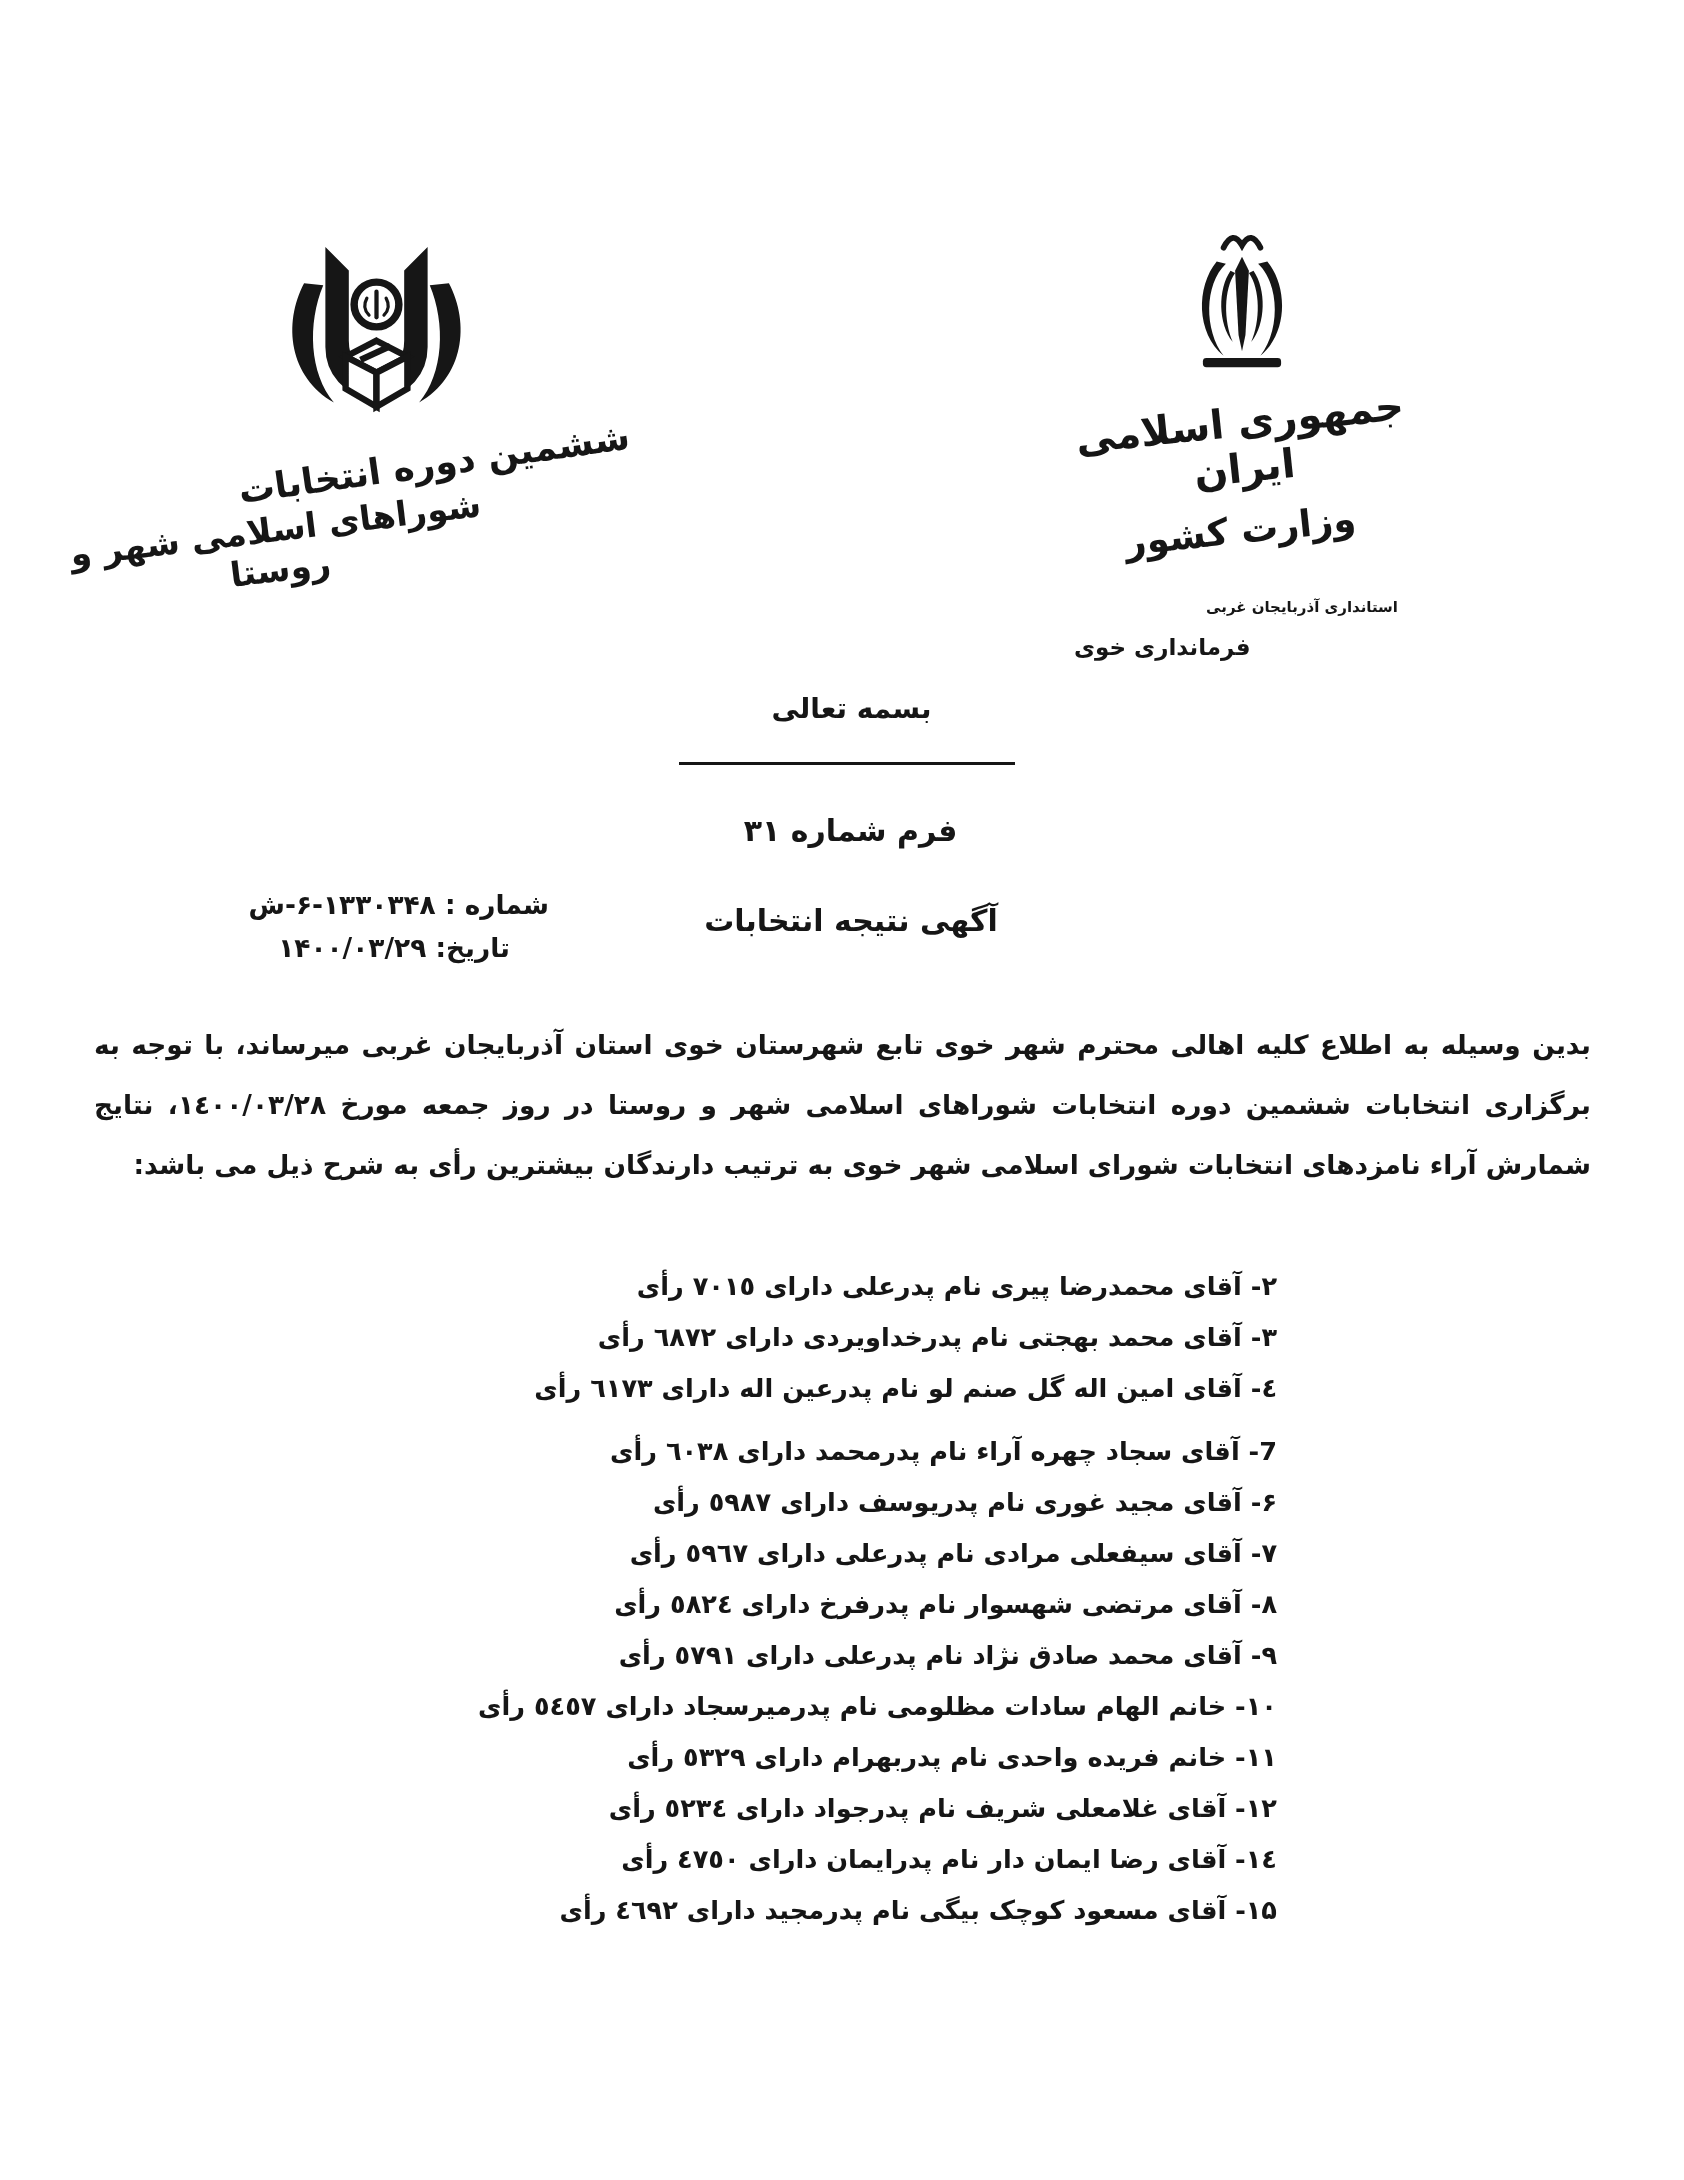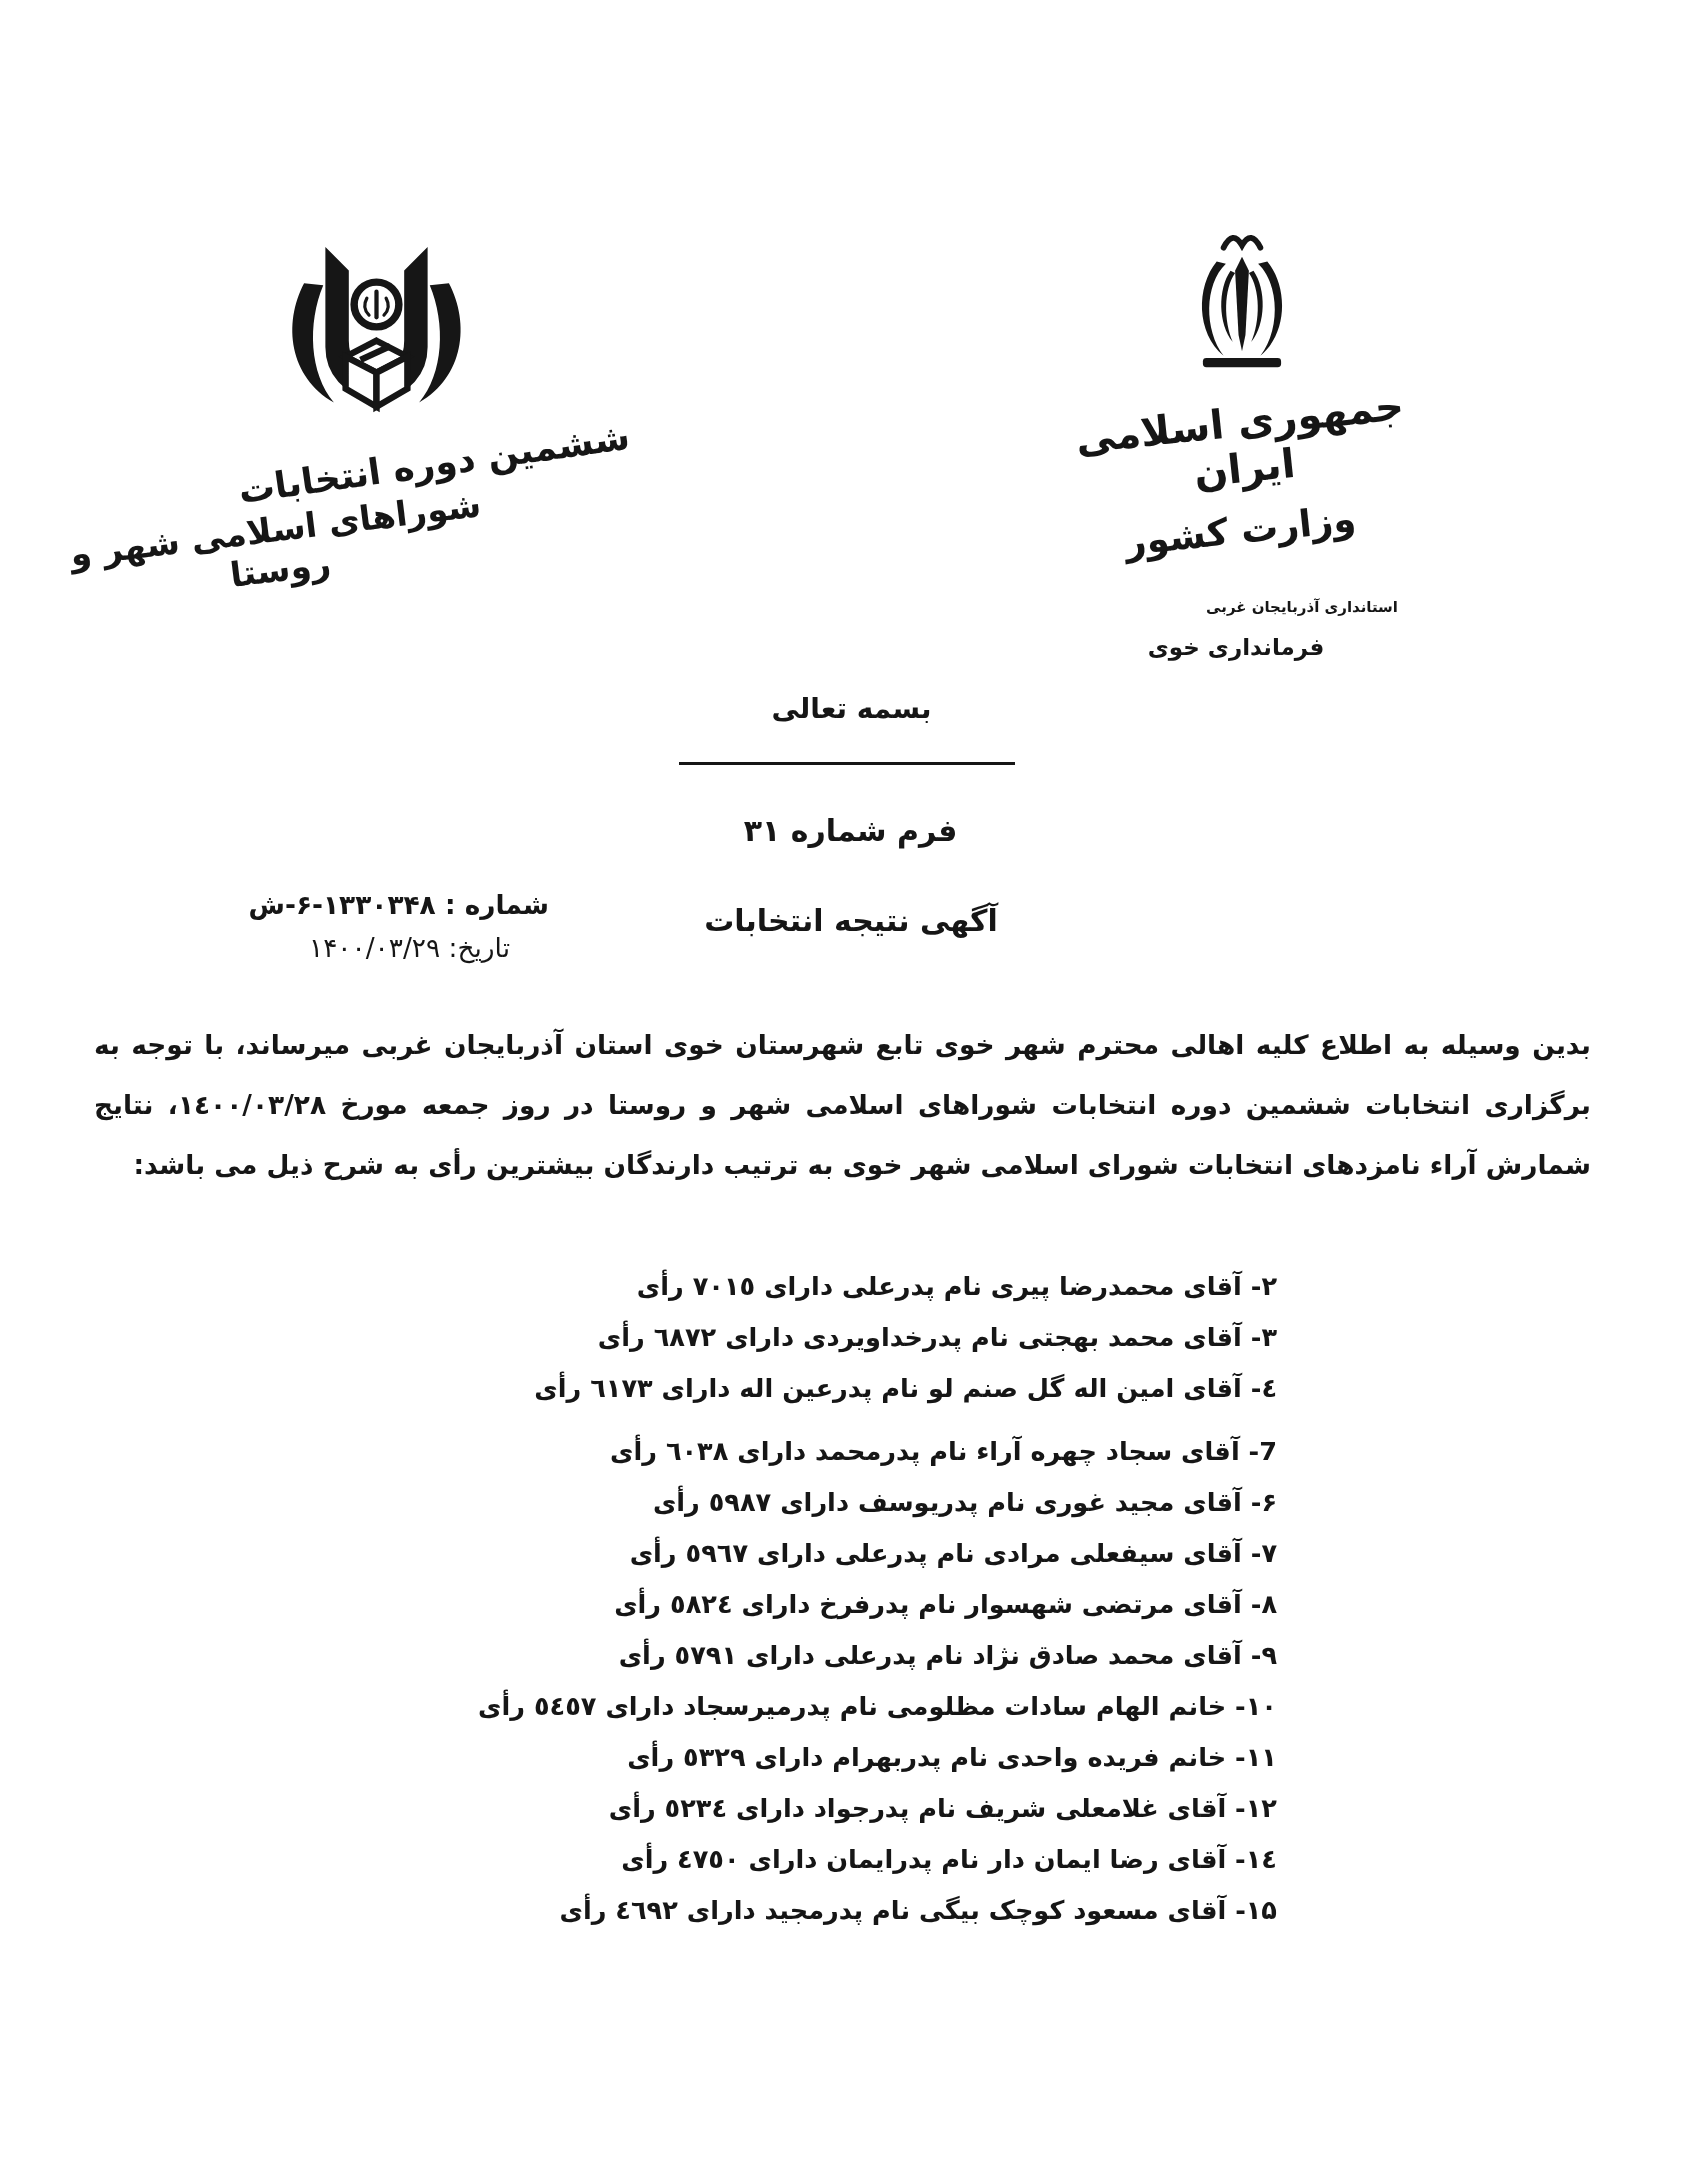--- a/index.html
+++ b/index.html
@@ -21,42 +21,42 @@
     left:1052px;top:399px;width:383px;height:102px;
     font-size:40px;font-weight:700;text-align:center;
     transform:rotate(-6deg);
   }
   .ministry{
     left:1120px;top:509px;width:247px;height:85px;
     font-size:37px;font-weight:700;text-align:center;
     transform:rotate(-6deg);
   }
   .governorate{left:1075px;top:598px;width:324px;font-size:15px;font-weight:700;text-align:right;}
-  .county{left:1075px;top:634px;width:324px;font-size:23px;font-weight:700;text-align:center;}
+  .county{left:1075px;top:634px;width:324px;font-size:23px;font-weight:700;text-align:left;}
 
   
   .logo-svg{left:271px;top:213px;width:213px;height:232px;}
   .campaign1{
     left:192px;top:443px;width:486px;
     font-size:36px;font-weight:700;text-align:center;
     transform:rotate(-8deg);
   }
   .campaign2{
     left:47px;top:509px;width:464px;
     font-size:34px;font-weight:700;text-align:center;
     transform:rotate(-7deg);
   }
 
   
   .basmala{left:716px;top:692px;width:273px;font-size:28px;font-weight:700;text-align:center;}
   .divider{left:680px;top:762px;width:336px;height:3.4px;background:#161616;}
   .form-no{left:698px;top:813px;width:307px;font-size:30px;font-weight:700;text-align:center;}
   .doc-title{left:669px;top:903px;width:366px;font-size:30px;font-weight:700;text-align:center;}
   .ref-no{left:243px;top:889px;width:307px;font-size:26.4px;font-weight:700;text-align:right;}
-  .doc-date{left:204px;top:932px;width:307px;font-size:26.4px;font-weight:400;text-align:right;}
+  .doc-date{left:204px;top:932px;width:307px;font-size:26.4px;font-weight:700;text-align:right;}
 
   
   .paragraph{left:95px;top:1015px;width:1497px;font-size:26.4px;font-weight:700;}
   .para-line{line-height:60px;height:60px;text-align:justify;text-align-last:justify;white-space:nowrap;}
   .para-line.last{text-align-last:right;white-space:normal;}
 
   
   .results{right:407px;top:1261px;width:988px;font-size:25.6px;font-weight:700;text-align:right;}
   .result-item{line-height:51px;height:51px;white-space:nowrap;}
   .result-item.gap{margin-top:12px;}

